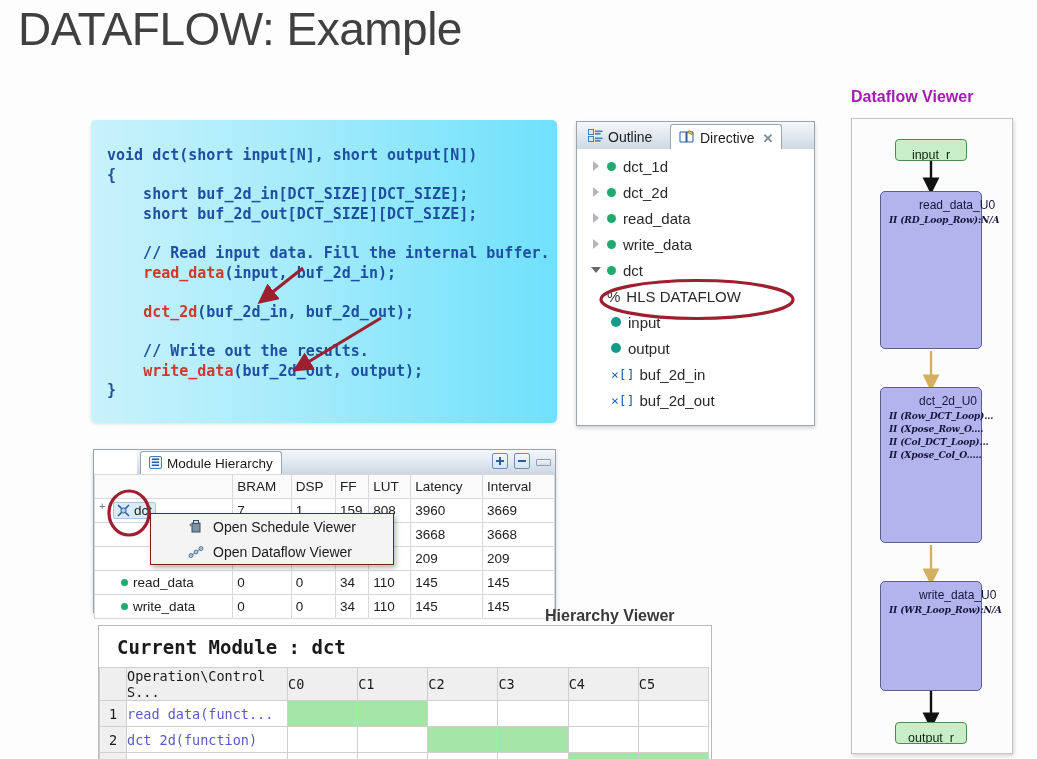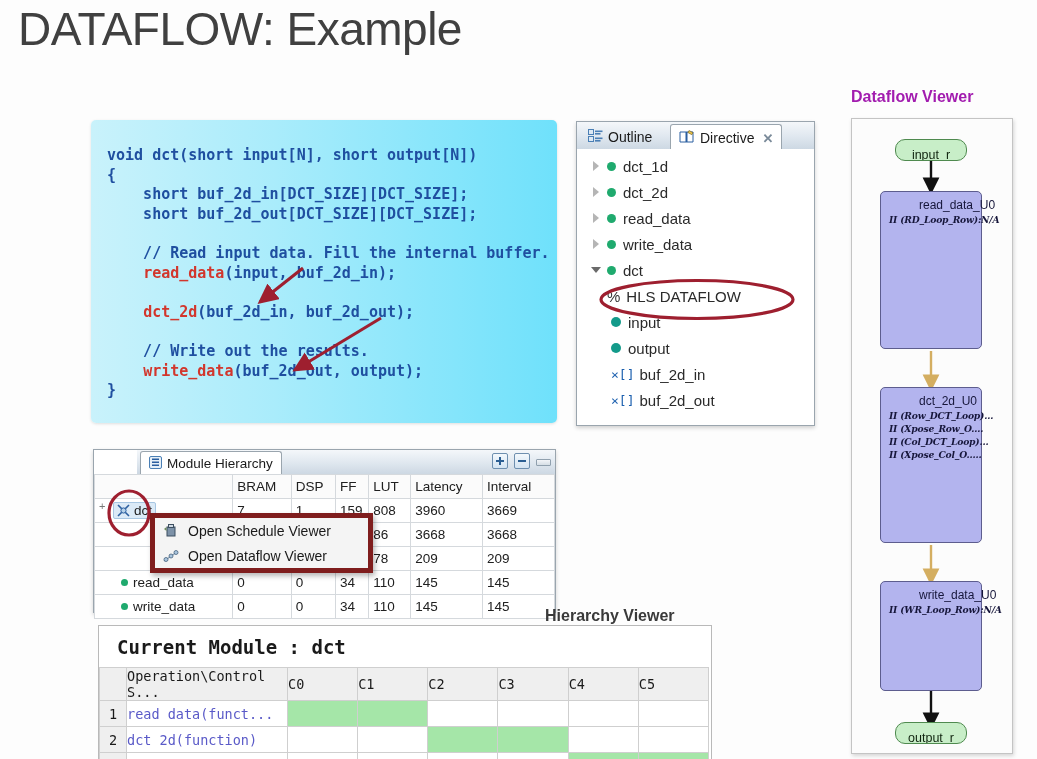--- a/index.html
+++ b/index.html
@@ -193,23 +193,24 @@
     width:13px; height:13px; color:#2b5fa0; font-size:12px; line-height:13px; text-align:center;
   }
   .mh-dot { width:7px;height:7px;border-radius:50%;background:#1faa6e;flex:none; }
 
   
   #ctx-menu {
     position: absolute;
     left: 150px; top: 513px;
     width: 213px;
     background: #f4f4f4;
-    border: 5px solid #7f1d1d;
+    border: 1px solid #7f1d1d;
     box-shadow: 2px 3px 5px rgba(0,0,0,0.28);
     z-index: 40;
+    padding-left: 29px;
   }
   .ctx-item {
     display: flex; align-items: center; gap: 9px;
     height: 25px; padding: 0 8px;
     font-size: 14px; color: #1a1a1a;
     white-space: nowrap;
   }
   .ctx-ico { width: 16px; height: 16px; flex: none; }
 
   
@@ -297,21 +298,21 @@
   .df-node .ii {
     font-family: "DejaVu Serif", "Liberation Serif", serif;
     font-style: italic; font-weight: 700;
     font-size: 9.2px; color: #16163a;
     white-space: nowrap; margin-top: 2px; letter-spacing: -0.2px;
   }
   .df-port {
     position: absolute;
     background: #c8eec8;
     border: 1px solid #4f8a4f;
-    border-radius: 10px;
+    border-radius: 4px;
     box-sizing: border-box;
     overflow: hidden;
     text-align: center;
   }
   .df-port .pn {
     font-size: 12.5px; color: #10240f; white-space: nowrap;
     position: relative; top: 5px;
   }
 
   

